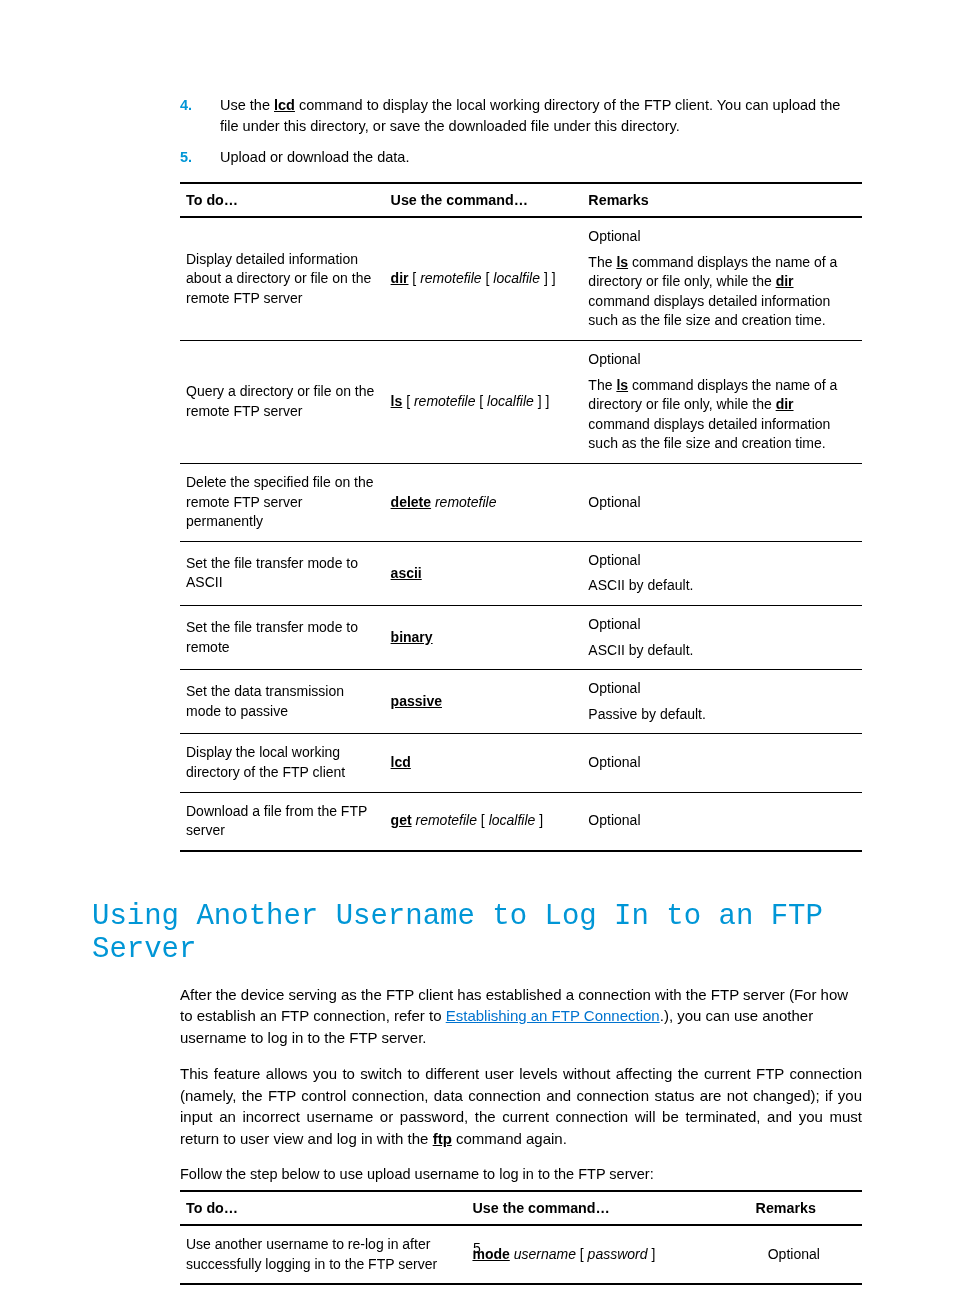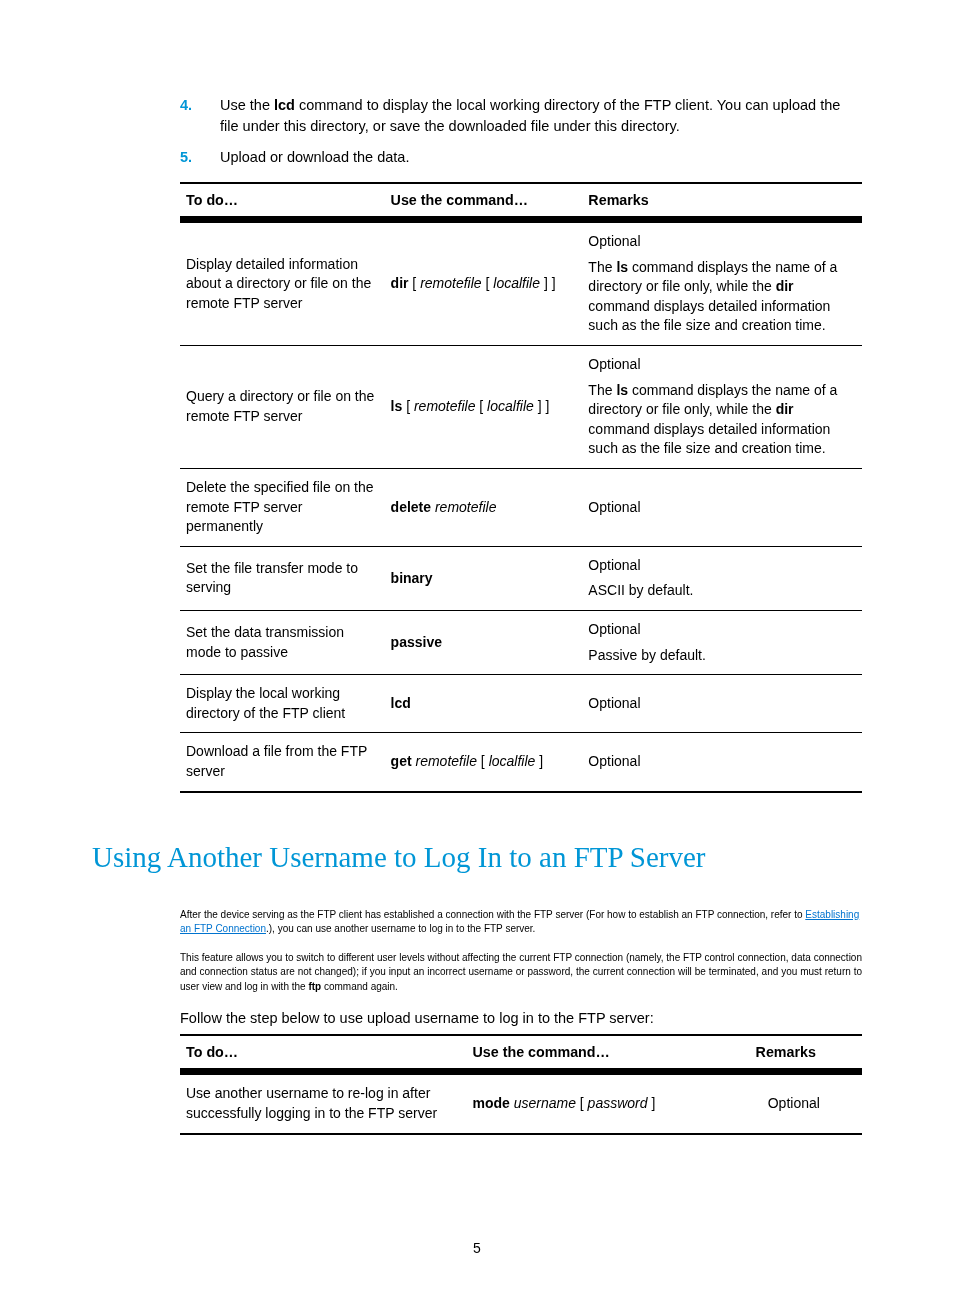--- a/index.html
+++ b/index.html
@@ -46,49 +46,49 @@
       width: 100%;
       border-collapse: collapse;
       font-size: 14px;
     }
     table.t1 { margin-bottom: 48px; }
     table th {
       text-align: left;
       font-weight: bold;
       padding: 8px 6px;
       border-top: 2px solid #000;
-      border-bottom: 7px solid #000000;
+      border-bottom: 2px solid #000000;
       font-size: 14.3px;
     }
     table.t1 th:nth-child(1), table.t1 td:nth-child(1) { width: 30%; }
     table.t1 th:nth-child(2), table.t1 td:nth-child(2) { width: 29%; }
     table.t1 th:nth-child(3), table.t1 td:nth-child(3) { width: 41%; }
     table td {
       padding: 9px 6px;
       vertical-align: middle;
       line-height: 1.4;
       font-size: 14px;
     }
     table tr.row-sep td { border-bottom: 1px solid #000; }
     table tr.last-row td { border-bottom: 2px solid #000; }
-    .b { font-weight: bold; }
+    .b { font-weight: bold; text-decoration: underline; }
     .i { font-style: italic; }
     .remarks-block p { margin-bottom: 6px; }
     .remarks-block p:last-child { margin-bottom: 0; }
     h1.section {
-      font-family: Liberation Serif, serif;
+      font-family: Liberation Mono, monospace;
       font-weight: normal;
       color: #0096d6;
       font-size: 29px;
-      margin-bottom: 34px;
+      margin-bottom: 18px;
       margin-top: 20px;
       margin-left: 0;
     }
     .para {
-      font-size: 10px;
+      font-size: 15px;
       line-height: 1.45;
       margin-bottom: 14px;
     }
     .para.justify { text-align: justify; }
     a.link {
       color: #0073cf;
       text-decoration: underline;
     }
     table.t2 th:nth-child(1), table.t2 td:nth-child(1) { width: 42%; }
     table.t2 th:nth-child(2), table.t2 td:nth-child(2) { width: 38%; }
@@ -140,21 +140,29 @@
         </td>
       </tr>
       <tr class="row-sep">
         <td>Delete the specified file on the remote FTP server permanently</td>
         <td><span class="b">delete</span><span> </span><span class="i">remotefile</span></td>
         <td class="remarks-block">
             <p>Optional</p>
           </td>
       </tr>
       <tr class="row-sep">
-        <td>Set the file transfer mode to serving</td>
+        <td>Set the file transfer mode to ASCII</td>
+        <td><span class="b">ascii</span></td>
+        <td class="remarks-block">
+            <p>Optional</p>
+            <p>ASCII by default.</p>
+          </td>
+      </tr>
+      <tr class="row-sep">
+        <td>Set the file transfer mode to remote</td>
         <td><span class="b">binary</span></td>
         <td class="remarks-block">
             <p>Optional</p>
             <p>ASCII by default.</p>
           </td>
       </tr>
       <tr class="row-sep">
         <td>Set the data transmission mode to passive</td>
         <td><span class="b">passive</span></td>
         <td class="remarks-block">

